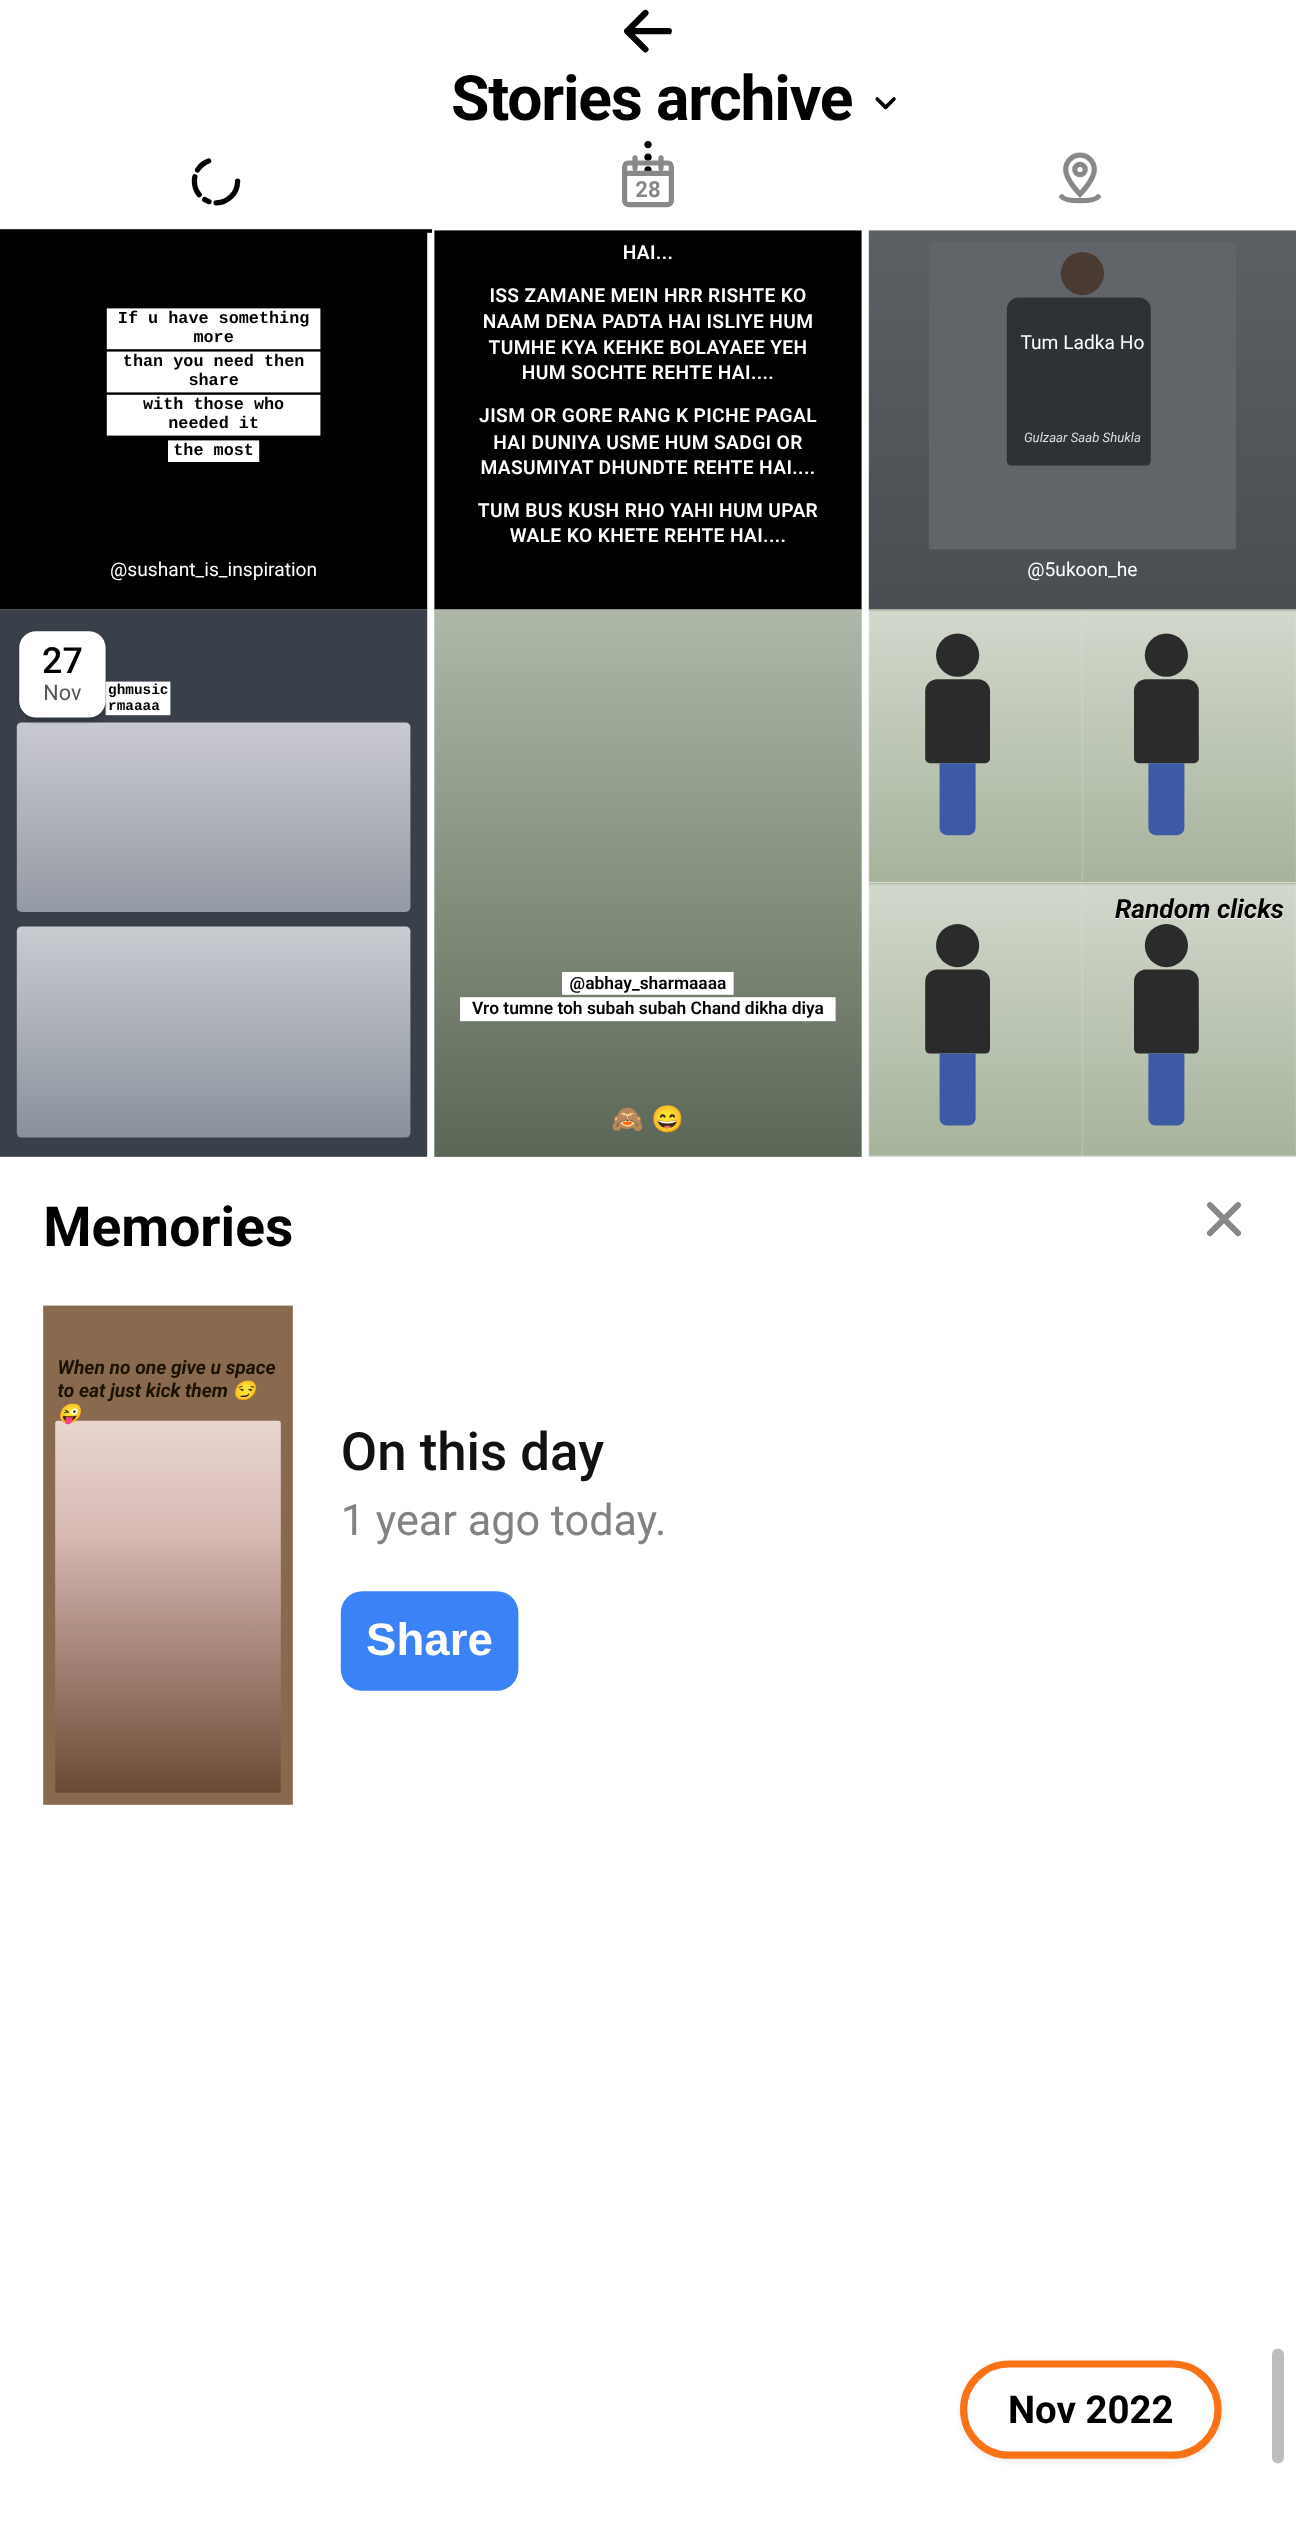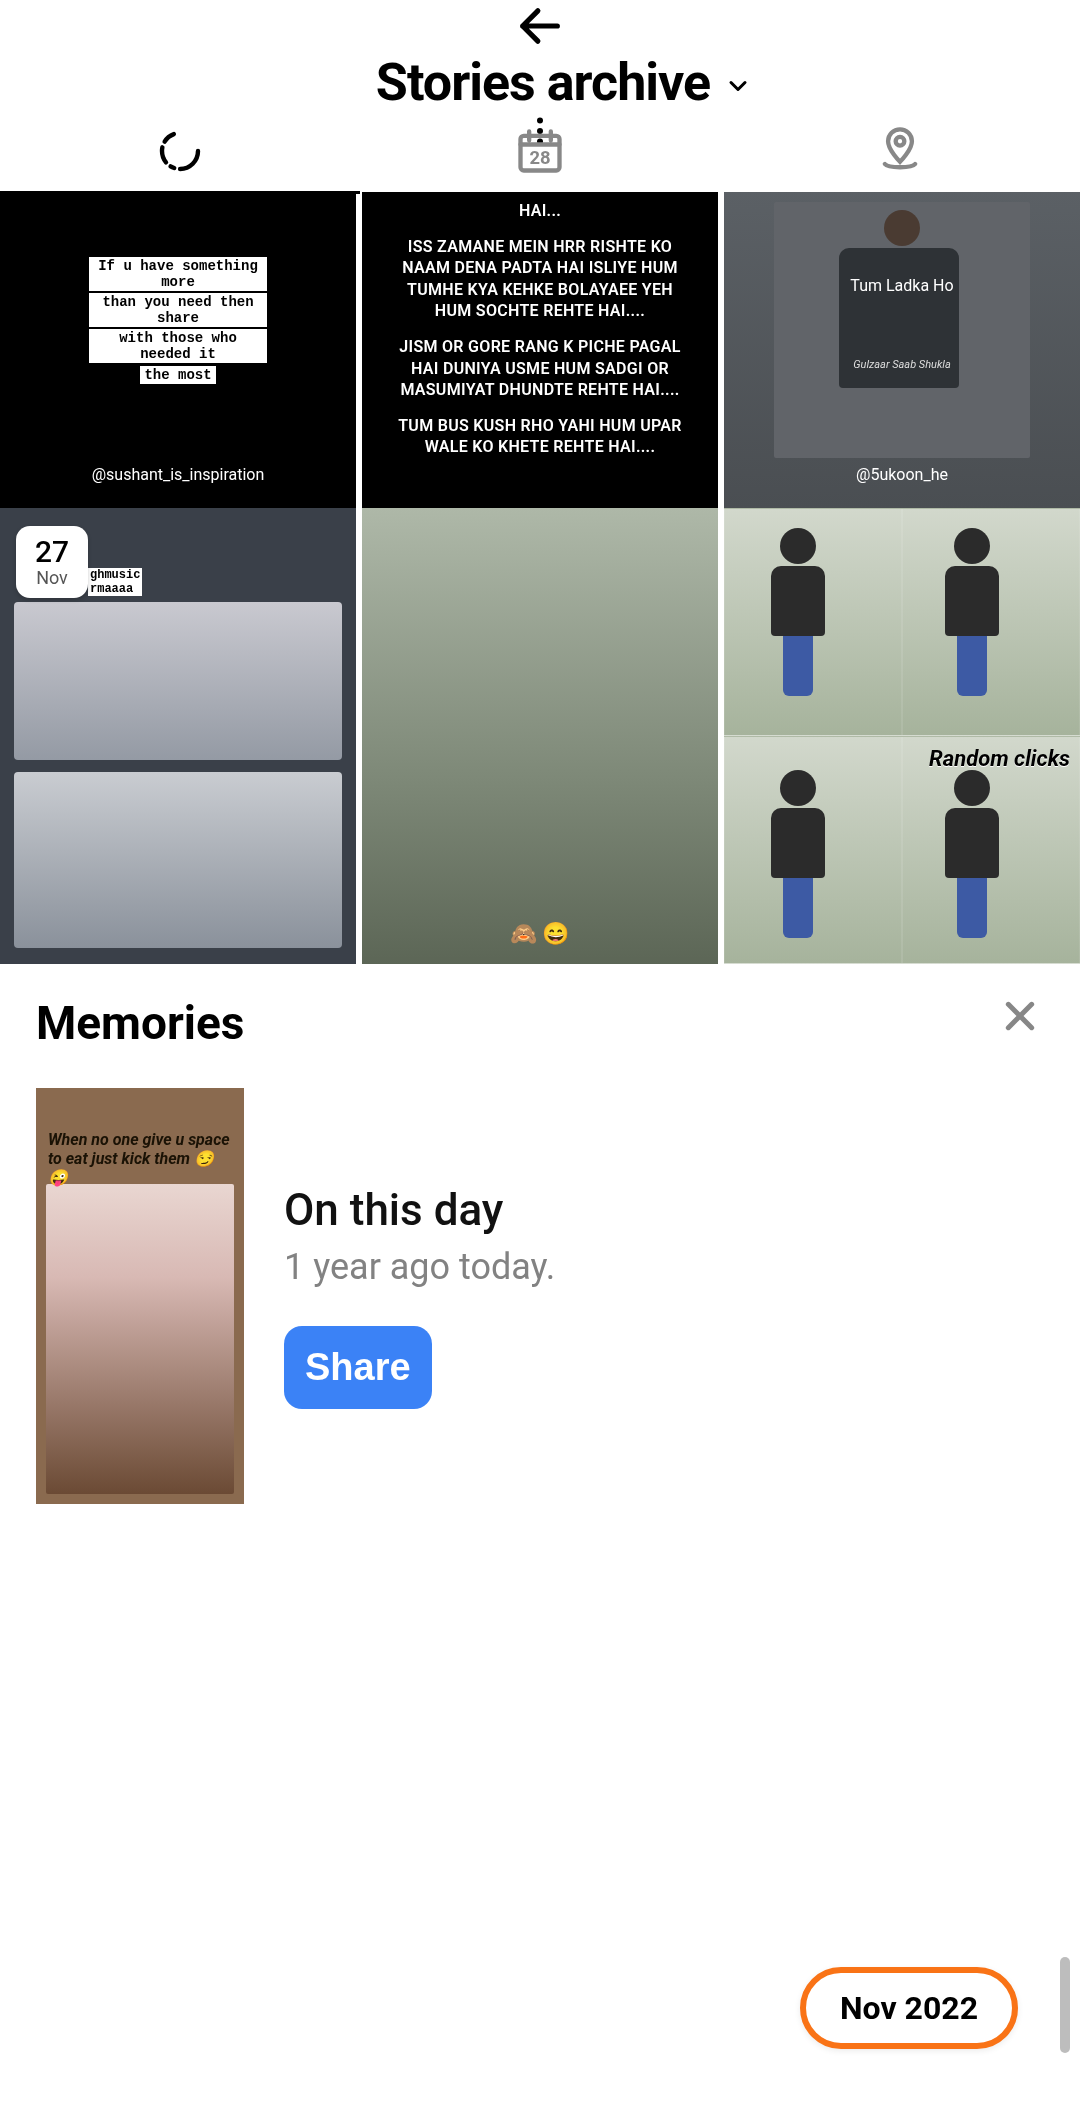--- a/index.html
+++ b/index.html
@@ -157,20 +157,24 @@
     </div>
     <div class="photo1"></div>
     <div class="photo2"></div>
     <div class="datebadge">
       <span class="day">27</span>
       <span class="mon">Nov</span>
     </div>
   </div>
   <div class="tile t5">
     <div style="position:absolute;inset:0;background:linear-gradient(#aeb8a8 0%, #7d8877 60%, #5c6656 100%);"></div>
+    <div class="textbox">
+      <div style="text-align:center;"><span class="handle">@abhay_sharmaaaa</span></div>
+      <span class="msg">Vro tumne toh subah subah Chand dikha diya</span>
+    </div>
     <div class="emoji">🙈 😄</div>
   </div>
   <div class="tile t6">
     <div class="quad">
         <div></div>
         <div></div>
         <div></div>
         <div></div>
       </div>
 

